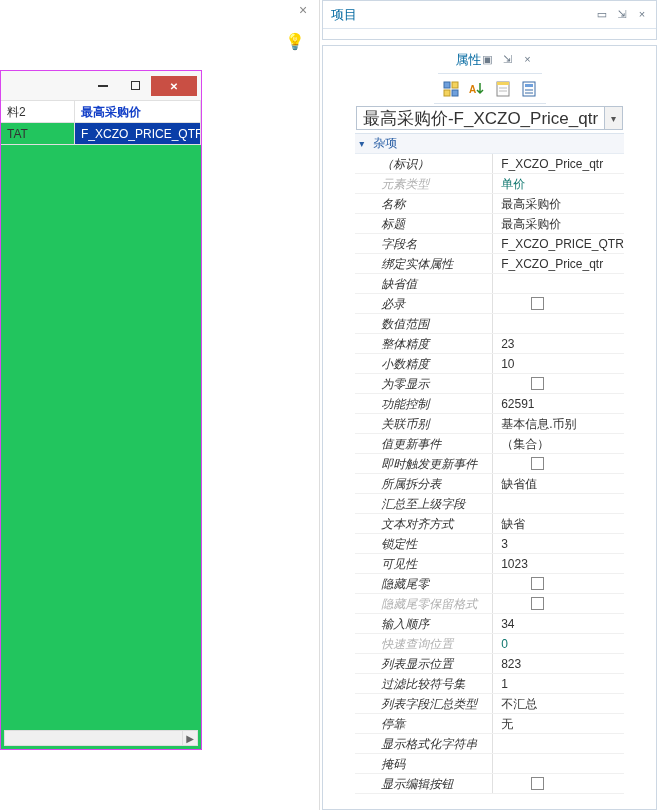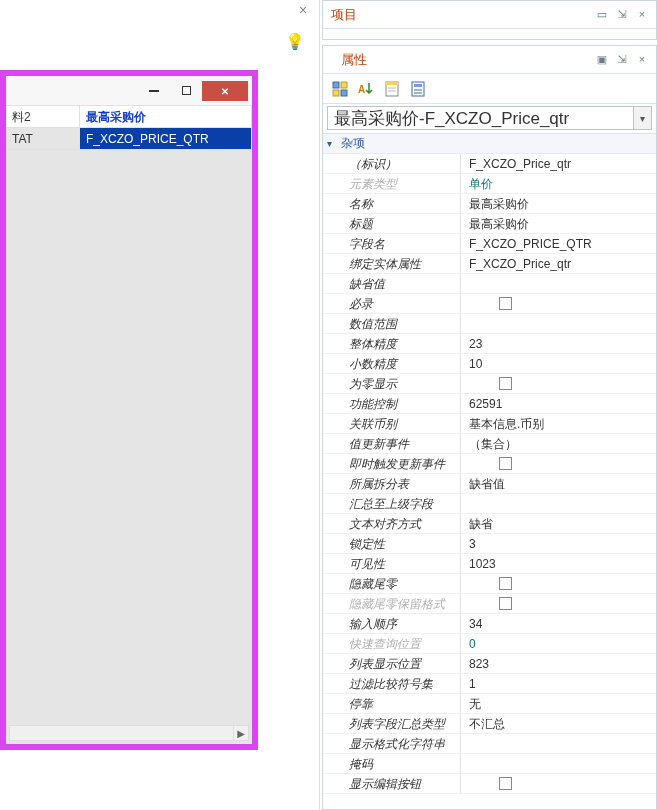--- a/index.html
+++ b/index.html
@@ -37,24 +37,24 @@
   .bulb {
     position: absolute;
     right: 14px; top: 32px;
     width: 20px; height: 20px;
     color: #8fb8d6;
     font-size: 16px;
   }
   .inner-window {
     position: absolute;
     left: 0; top: 70px;
-    width: 258px;
+    width: 202px;
     height: 680px;
-    border: 6px solid #d946ef;
-    background: #e5e5e5;
+    border: 1px solid #d946ef;
+    background: #22c55e;
   }
   .win-titlebar {
     height: 30px;
     display: flex;
     justify-content: flex-end;
     align-items: center;
     padding: 0 4px;
     border-bottom: 1px solid #e0e0e0;
     background: #f7f7f7;
   }
@@ -143,21 +143,21 @@
   }
   .panel-titlebar {
     height: 28px;
     display: flex;
     align-items: center;
     padding: 0 8px;
     border-bottom: 1px solid #dbe4ee;
     justify-content: space-between;
   }
   .panel-title {
-    color: #c2410c;
+    color: #0369a1;
     font-size: 13px;
   }
   .panel-title.sub { padding-left: 10px; }
   .panel-ctrls {
     display: flex;
     gap: 8px;
     color: #6d7b8a;
     font-size: 11px;
   }
   .panel-ctrls span { width: 12px; text-align: center; }
@@ -169,20 +169,21 @@
     height: 40px;
   }
 
   .props-panel {
     position: absolute;
     left: 0; top: 45px;
     width: 100%;
     height: 765px;
     display: flex;
     flex-direction: column;
+    align-items: center;
   }
 
   .props-toolbar {
     height: 30px;
     border-bottom: 1px solid #dbe4ee;
     display: flex;
     align-items: center;
     padding: 0 6px;
     gap: 4px;
   }
@@ -499,26 +500,26 @@
             </div>
             <div class="prop-row">
               <div class="prop-label">列表显示位置</div>
               <div class="prop-value">823</div>
             </div>
             <div class="prop-row">
               <div class="prop-label">过滤比较符号集</div>
               <div class="prop-value">1</div>
             </div>
             <div class="prop-row">
+              <div class="prop-label">列表字段汇总类型</div>
+              <div class="prop-value">不汇总</div>
+            </div>
+            <div class="prop-row">
               <div class="prop-label">停靠</div>
               <div class="prop-value">无</div>
-            </div>
-            <div class="prop-row">
-              <div class="prop-label">列表字段汇总类型</div>
-              <div class="prop-value">不汇总</div>
             </div>
             <div class="prop-row">
               <div class="prop-label">显示格式化字符串</div>
               <div class="prop-value"></div>
             </div>
             <div class="prop-row">
               <div class="prop-label">掩码</div>
               <div class="prop-value"></div>
             </div>
             <div class="prop-row">

